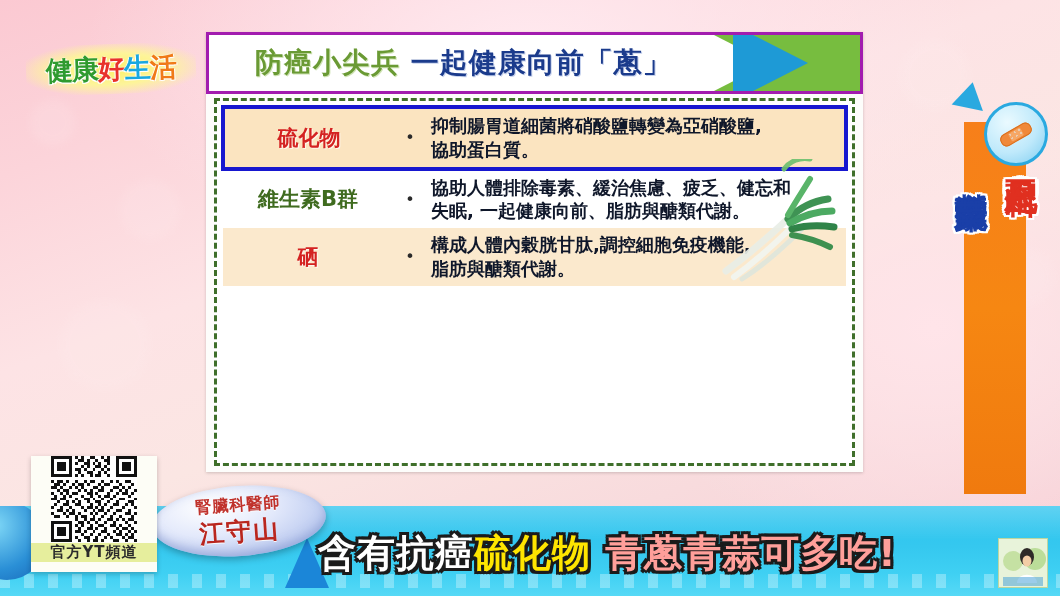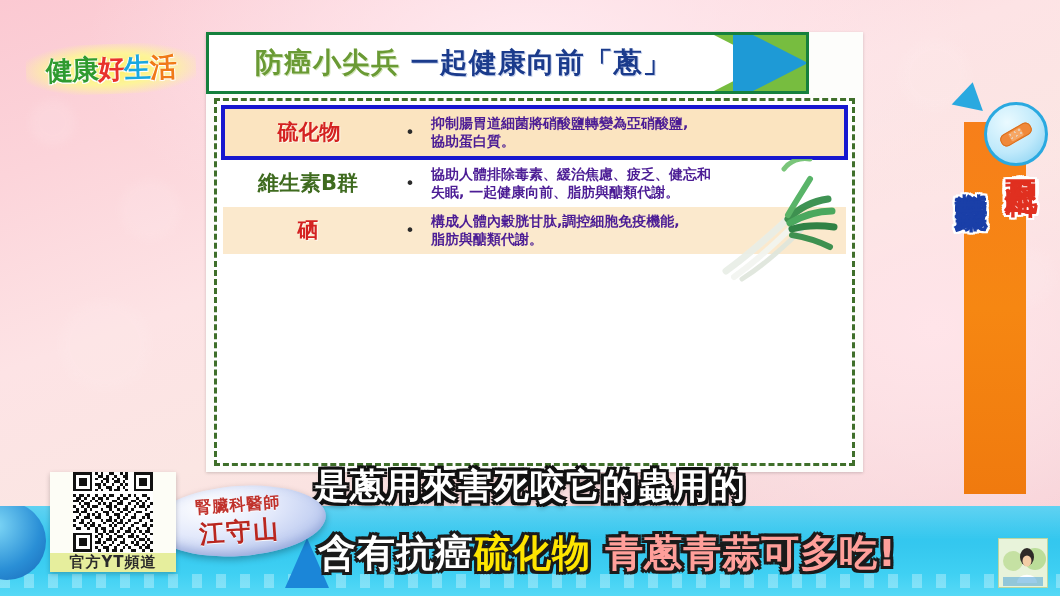--- a/index.html
+++ b/index.html
@@ -32,23 +32,23 @@
   .c-g{color:#2f9b2f;} .c-r{color:#e8322b;} .c-b{color:#18a8e0;} .c-o{color:#f07a18;}
 
   
   #board{
     position:absolute;left:206px;top:32px;width:657px;height:440px;
     background:#fdfdfb;
     box-shadow:0 1px 3px rgba(0,0,0,.18);
   }
   
   #board-header{
-    position:absolute;left:0;top:0;width:603px;height:62px;
+    position:absolute;left:0;top:0;width:657px;height:62px;
     background:#77bd3f;
-    border:3px solid #15803d;
+    border:3px solid #a21caf;
     box-sizing:border-box;
     overflow:hidden;
   }
   #header-white{
     position:absolute;left:0;top:0;bottom:0;width:560px;
     background:#ffffff;
     clip-path:polygon(0 0, 505px 0, 560px 50%, 505px 100%, 0 100%);
   }
   #header-blue{
     position:absolute;left:524px;top:0;bottom:0;width:75px;
@@ -75,21 +75,21 @@
   #nutri-table tr{height:auto;}
   #nutri-table td{vertical-align:middle;padding:5px 4px;}
   .cell-name{
     width:160px;text-align:center;font-size:21px;font-weight:bold;white-space:nowrap;
     letter-spacing:0px;
   }
   .nm-red{color:#d42221;text-shadow:1px 1px 0 rgba(255,255,255,.7);}
   .nm-green{color:#3f6b1f;text-shadow:1px 1px 0 rgba(255,255,255,.7);}
   .cell-bullet{width:26px;text-align:center;color:#2a2a2a;font-size:16px;vertical-align:top;padding-top:10px;}
   .cell-desc{
-    font-size:14px;font-weight:bold;color:#4c1d95;line-height:1.32;letter-spacing:0px;
+    font-size:18px;font-weight:bold;color:#0f172a;line-height:1.32;letter-spacing:0px;
   }
   tr.row-shade td{background:#fbe9cd;}
   tr.row-plain td{background:#ffffff;}
   tr.row-hl td{background:#fbe4c0;}
   tr.row-hl td:first-child{border-left:4px solid #1717cf;}
   tr.row-hl td:last-child{border-right:4px solid #1717cf;}
   tr.row-hl td{border-top:4px solid #1717cf;border-bottom:4px solid #1717cf;}
 
   
   #scallion{position:absolute;right:14px;top:58px;width:120px;height:130px;pointer-events:none;}
@@ -195,21 +195,21 @@
     display:flex;flex-direction:column;align-items:center;justify-content:center;
     z-index:7;
   }
   #doctor-role{font-size:16px;font-weight:bold;color:#c0322c;letter-spacing:1px;
     text-shadow:0 1px 0 rgba(255,255,255,.8);}
   #doctor-name{font-size:25px;font-weight:bold;color:#b9261f;letter-spacing:2px;margin-top:-1px;
     text-shadow:0 1px 0 rgba(255,255,255,.85);}
 
   
   #qr-card{
-    position:absolute;left:50px;bottom:24px;width:126px;height:100px;
+    position:absolute;left:31px;bottom:24px;width:126px;height:116px;
     background:#fdfdf6;box-shadow:0 2px 5px rgba(0,0,0,.22);
     display:flex;flex-direction:column;align-items:center;justify-content:flex-start;
     padding-top:0;box-sizing:border-box;z-index:7;
   }
   #qr-img{width:86px;height:86px;}
   #qr-label{
     font-size:15px;font-weight:bold;color:#2b2b2b;letter-spacing:1px;
     background:#e6ee9d;width:100%;text-align:center;margin-top:1px;
   }
 
@@ -297,21 +297,20 @@
   <div id="right-banner">
     <div id="banner-pointer"></div>
     <div id="banner-orange"></div>
     <div id="badge-icon">
         <div class="plaster"></div>
       </div>
     <div class="vcol" id="vcol-left">高營養強身好蔬菜</div>
     <div class="vcol" id="vcol-right"><span class="g">青蔥青蒜</span><span class="r">不只是配料</span></div>
   </div>
 
-  <div id="caption-line">是蔥用來害死咬它的蟲用的</div>
 
   <div id="bottom-bar">
     <div class="sheen"></div>
     <div class="dots"></div>
     <div id="bar-circle"></div>
     <div id="bar-triangle"></div>
     <div id="headline">
       <span class="hw">含有抗癌</span><span class="hy">硫化物</span>&nbsp;<span class="hp">青蔥青蒜可多吃!</span>
     </div>
   </div>

